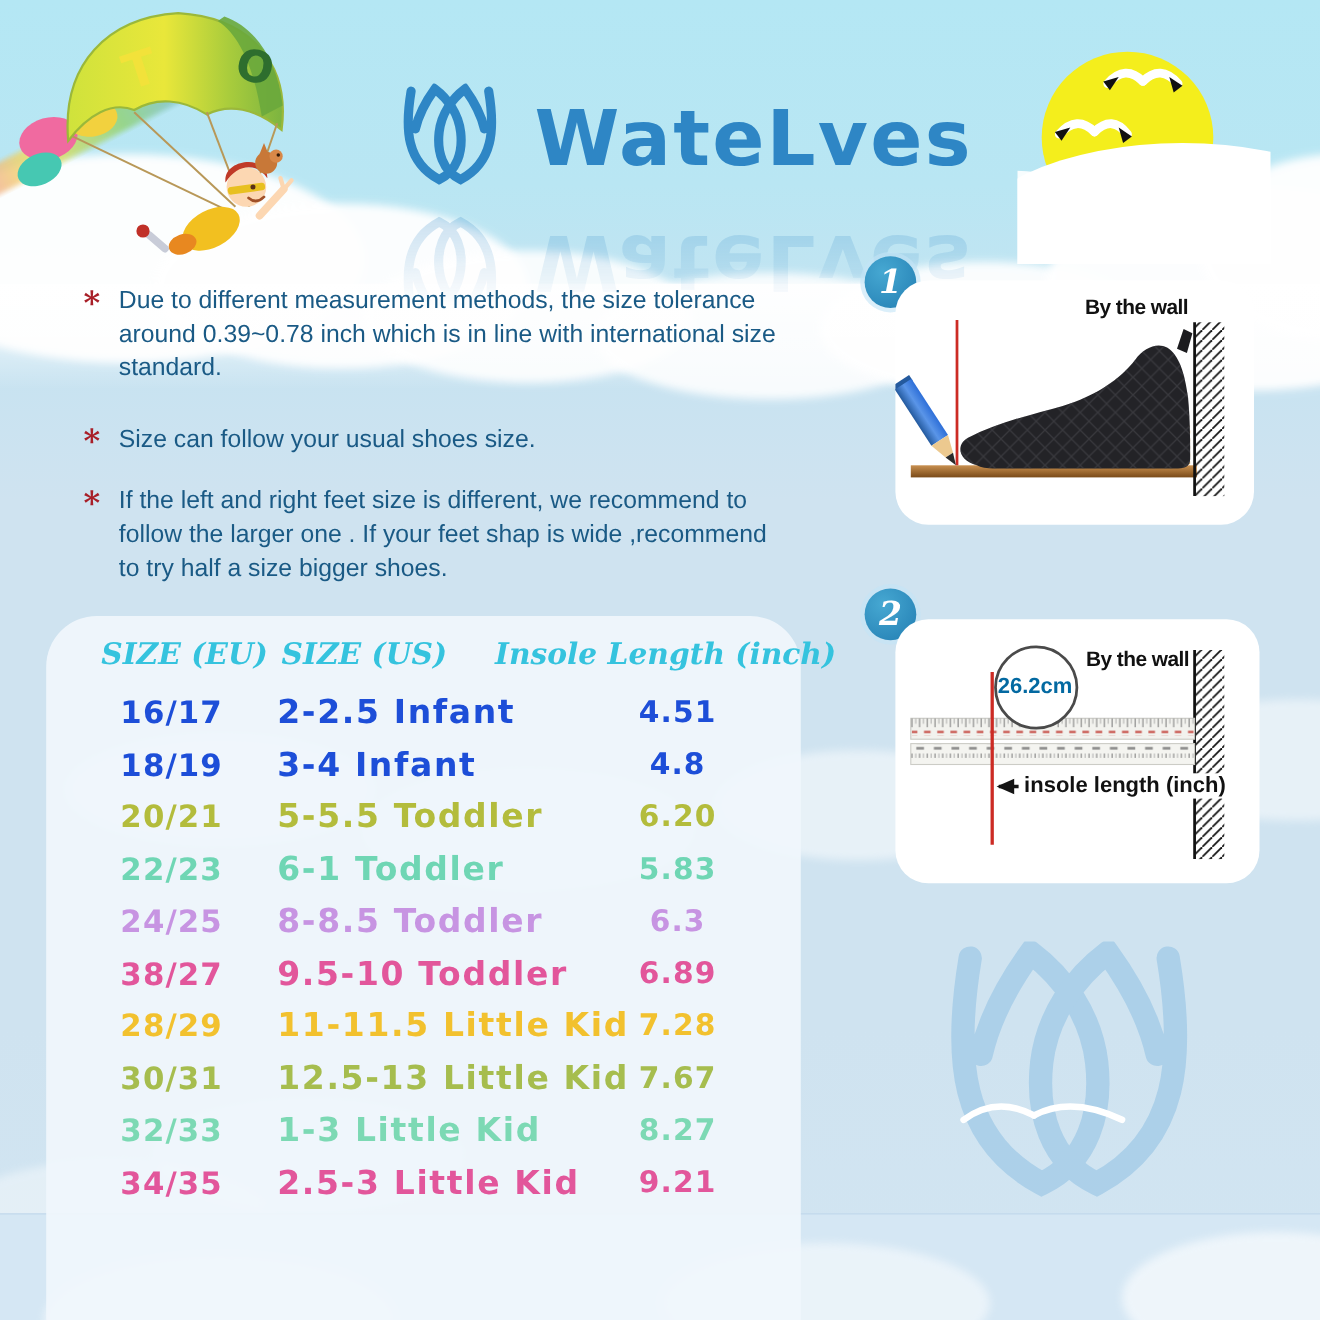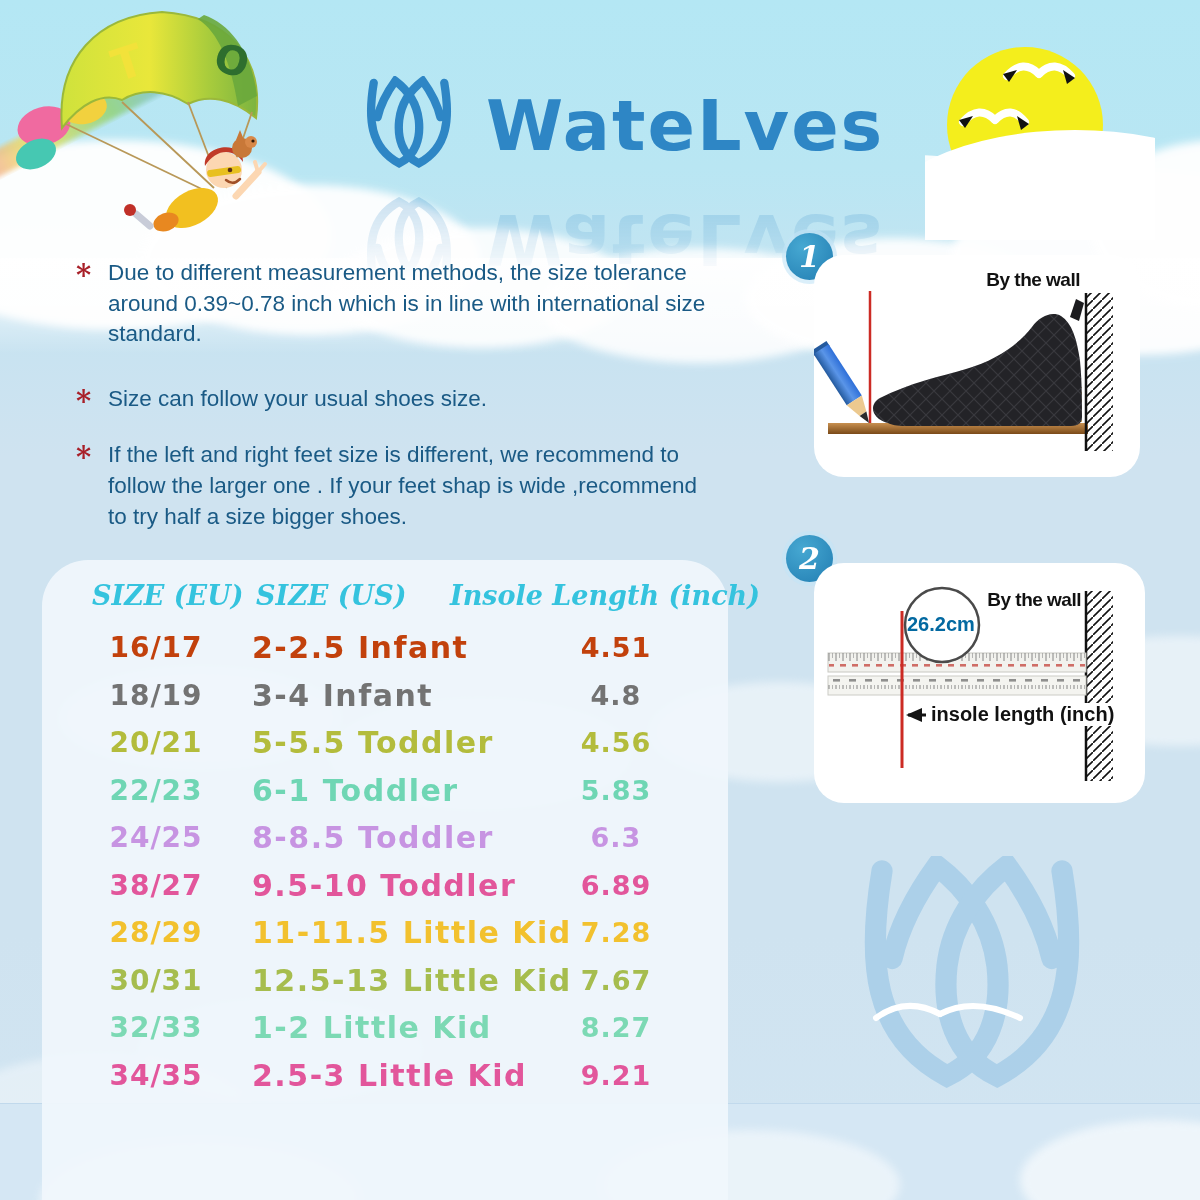--- a/index.html
+++ b/index.html
@@ -195,34 +195,34 @@
       <span class="star">*</span>
       <span>If the left and right feet size is different,  we recommend to follow the larger one . If your feet shap is wide ,recommend to try half a size bigger shoes.</span>
     </li>
   </ul>
 
   <section class="panel">
     <span class="thead" style="left:50px;">SIZE (EU)</span>
     <span class="thead" style="left:214px;">SIZE (US)</span>
     <span class="thead" style="left:408px;">Insole Length (inch)</span>
     <div class="rows">
-        <div class="trow" style="color: #c2410c;">
+        <div class="trow" style="color: #1d4ed8;">
           <div class="tcell eu">16/17</div>
           <div class="tcell us">2-2.5 Infant</div>
           <div class="tcell inch">4.51</div>
         </div>
-        <div class="trow" style="color: #737373;">
+        <div class="trow" style="color: #1d4ed8;">
           <div class="tcell eu">18/19</div>
           <div class="tcell us">3-4 Infant</div>
           <div class="tcell inch">4.8</div>
         </div>
         <div class="trow" style="color: rgb(179, 188, 60);">
           <div class="tcell eu">20/21</div>
           <div class="tcell us">5-5.5 Toddler</div>
-          <div class="tcell inch">4.56</div>
+          <div class="tcell inch">6.20</div>
         </div>
         <div class="trow" style="color: rgb(111, 214, 180);">
           <div class="tcell eu">22/23</div>
           <div class="tcell us">6-1 Toddler</div>
           <div class="tcell inch">5.83</div>
         </div>
         <div class="trow" style="color: rgb(199, 148, 226);">
           <div class="tcell eu">24/25</div>
           <div class="tcell us">8-8.5 Toddler</div>
           <div class="tcell inch">6.3</div>
@@ -237,21 +237,21 @@
           <div class="tcell us">11-11.5 Little Kid</div>
           <div class="tcell inch">7.28</div>
         </div>
         <div class="trow" style="color: rgb(166, 189, 78);">
           <div class="tcell eu">30/31</div>
           <div class="tcell us">12.5-13 Little Kid</div>
           <div class="tcell inch">7.67</div>
         </div>
         <div class="trow" style="color: rgb(124, 217, 180);">
           <div class="tcell eu">32/33</div>
-          <div class="tcell us">1-2 Little Kid</div>
+          <div class="tcell us">1-3 Little Kid</div>
           <div class="tcell inch">8.27</div>
         </div>
         <div class="trow" style="color: rgb(226, 86, 155);">
           <div class="tcell eu">34/35</div>
           <div class="tcell us">2.5-3 Little Kid</div>
           <div class="tcell inch">9.21</div>
         </div>
       </div>
   </section>
 

